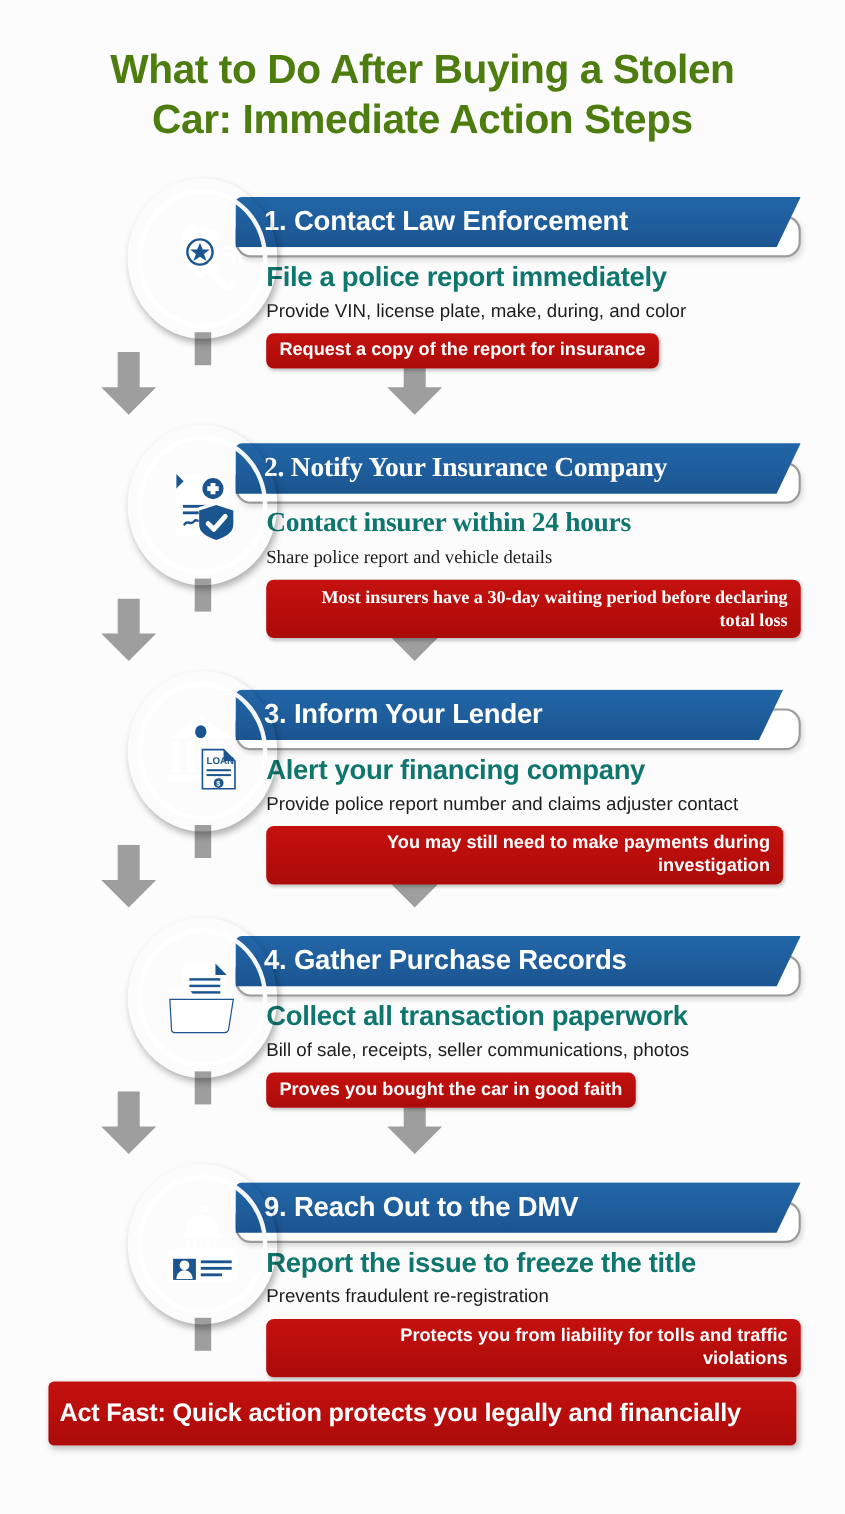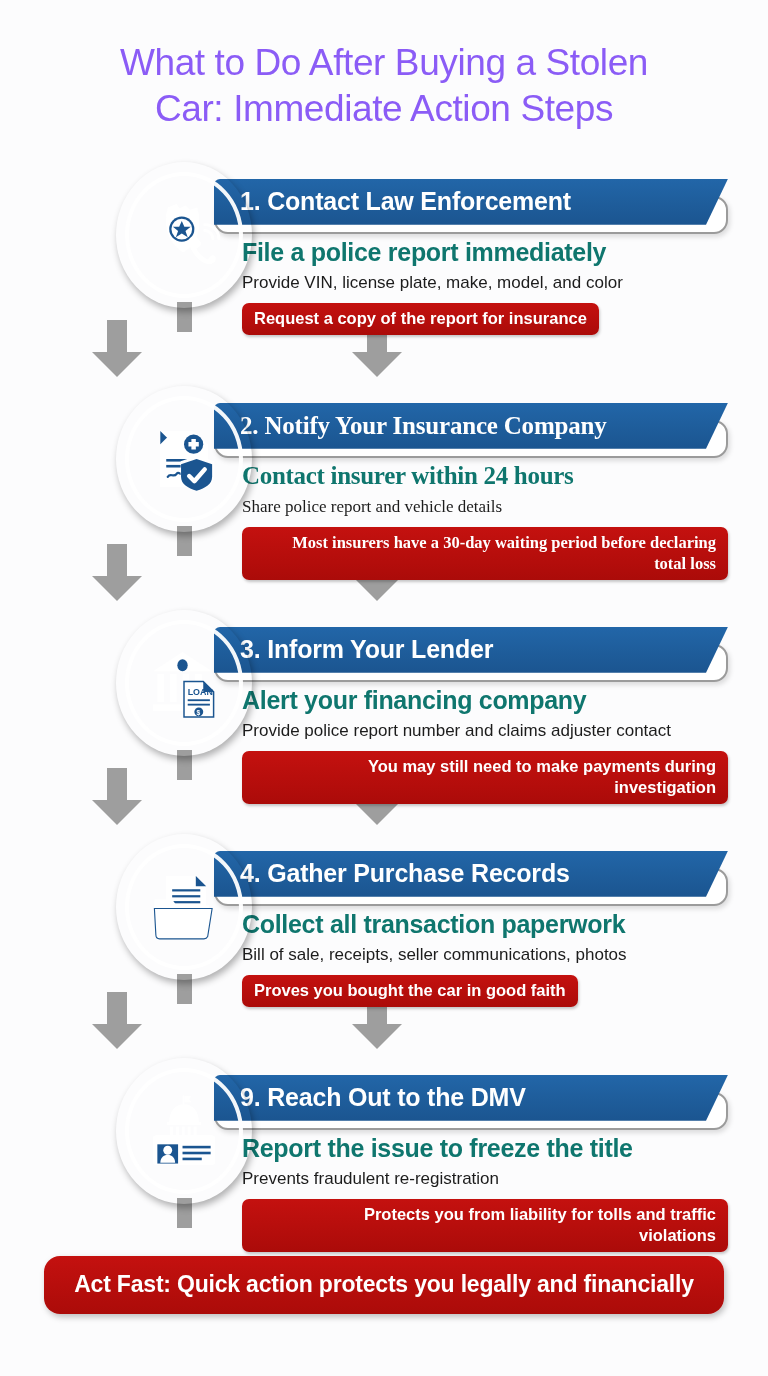--- a/index.html
+++ b/index.html
@@ -16,22 +16,22 @@
     overflow: hidden;
   }
 
   
   .title-block {
     padding: 40px 28px 0 28px;
     text-align: center;
   }
   .title-line {
     font-size: 37px;
-    font-weight: normal;
-    color: #8b5cf6;
+    font-weight: bold;
+    color: #4d7c0f;
     line-height: 1.24;
     letter-spacing: -0.4px;
   }
 
   
   .steps {
     position: relative;
     margin-top: 22px;
   }
 
@@ -176,23 +176,23 @@
   
   .footer-banner {
     position: absolute;
     left: 44px;
     right: 44px;
     bottom: 62px;
     background: linear-gradient(180deg, #c4110f 0%, #ab0b09 100%);
     color: #ffffff;
     font-size: 23px;
     font-weight: bold;
-    text-align: center;
+    text-align: left;
     padding: 15px 10px 16px 10px;
-    border-radius: 16px;
+    border-radius: 5px;
     box-shadow: 2px 3px 6px rgba(0,0,0,0.25);
     letter-spacing: -0.2px;
   }
 </style>
 </head>
 <body>
 
 <div class="title-block">
   <div class="title-line">What to Do After Buying a Stolen</div>
   <div class="title-line">Car: Immediate Action Steps</div>
@@ -200,21 +200,21 @@
 
 <div class="steps">
 
   <div class="step">
     <div class="card-wrap">
       <div class="card-body"></div>
       <div style="position:absolute;left:98px;right:0;top:0;">
         <div class="card-header">1. Contact Law Enforcement</div>
         <div class="card-content">
           <div class="headline">File a police report immediately</div>
-          <div class="subline">Provide VIN, license plate, make, model, and color</div>
+          <div class="subline">Provide VIN, license plate, make, during, and color</div>
           <div class="alert">Request a copy of the report for insurance</div>
         </div>
       </div>
       <div class="icon-badge">
         <div class="icon-post"></div>
         <div class="icon-circle">
           <div class="icon-ring"></div>
           <div class="icon-glyph">
             <svg viewBox="0 0 100 100" fill="#ffffff">
               <path d="M40 8 L44 14 L52 10 L58 16 L68 13 L70 22 C72 40 70 58 52 72 C50 73 48 73 46 72 C28 58 24 40 26 22 L28 13 Z"></path>
@@ -282,21 +282,21 @@
     <div class="arrow" style="left:350px; top:166px;">
       <svg viewBox="0 0 54 58">
           <path d="M17 0 H37 V32 H52 L27 57 L2 32 H17 Z" fill="#9e9e9e"></path>
         </svg>
     </div>
   </div>
 
   <div class="step">
     <div class="card-wrap">
       <div class="card-body"></div>
-      <div style="position:absolute;left:98px;right:0;top:0;">
+      <div style="position:absolute;left:98px;right:16px;top:0;">
         <div class="card-header">3. Inform Your Lender</div>
         <div class="card-content">
           <div class="headline">Alert your financing company</div>
           <div class="subline">Provide police report number and claims adjuster contact</div>
           <div class="alert wide">You may still need to make payments during investigation</div>
         </div>
       </div>
       <div class="icon-badge">
         <div class="icon-post"></div>
         <div class="icon-circle">

